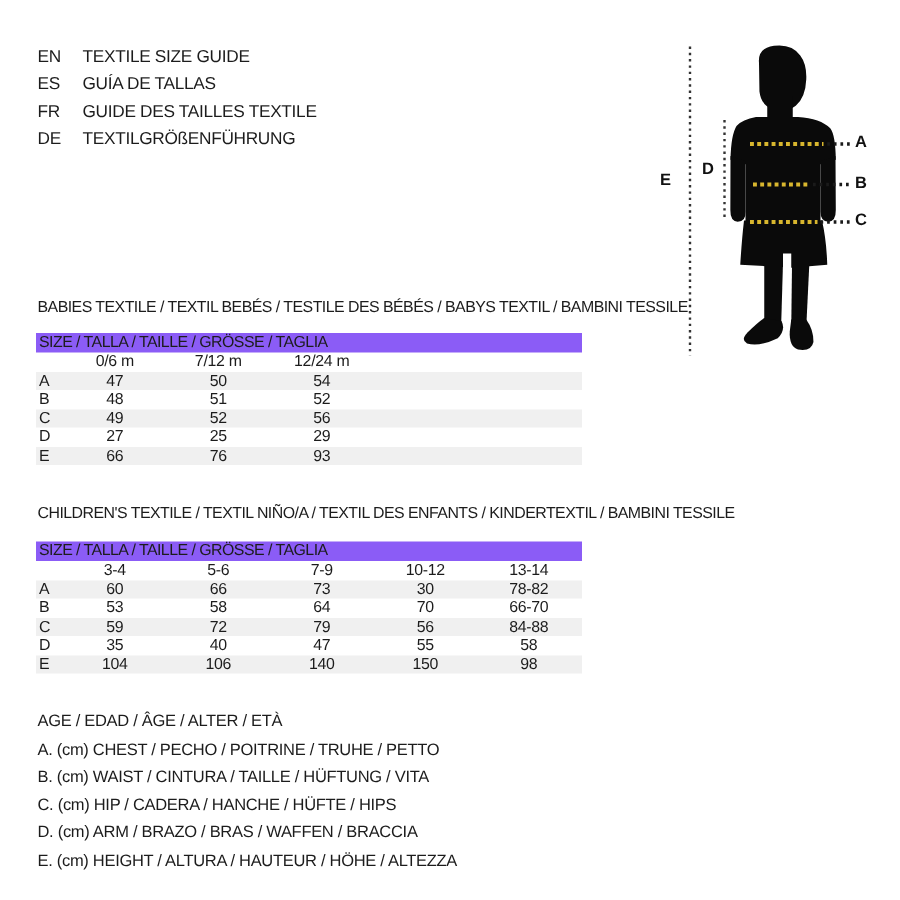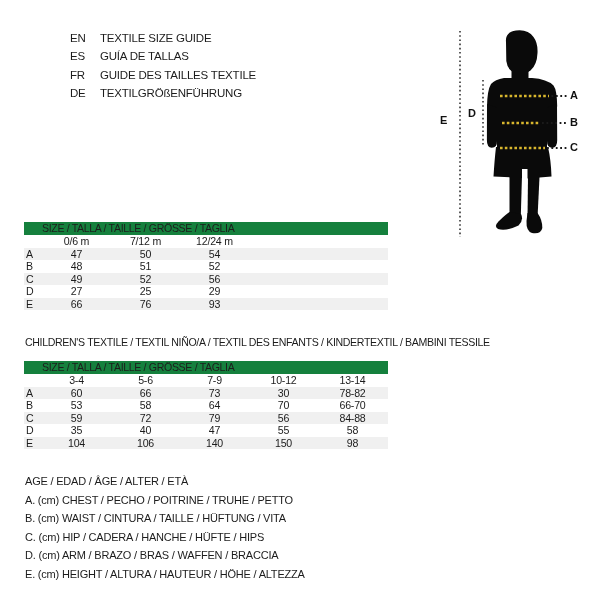--- a/index.html
+++ b/index.html
@@ -2,21 +2,21 @@
 <html><head>
 <meta charset="utf-8">
 <style>
   html,body { margin:0; padding:0; background:#ffffff; }
   .page {
     position:relative; width:600px; height:600px; background:#ffffff;
     font-family:"Liberation Sans", sans-serif; color:#1c1c1c; overflow:hidden;
   }
 
   
-  .langs { position:absolute; left:25px; top:29px; font-size:11.5px; line-height:18.35px; letter-spacing:-0.2px;margin-left:45px; }
+  .langs { position:absolute; left:25px; top:29px; font-size:11.5px; line-height:18.35px; letter-spacing:-0.2px; }
   .lang-row { display:flex; }
   .lang-code { width:30px; }
 
   
   .fig-svg { position:absolute; left:435px; top:25px; }
   .mlabel { position:absolute; font-size:11px; font-weight:bold; letter-spacing:0; color:#111; }
   .lab-a { left:570px; top:89px; }
   .lab-b { left:570px; top:116px; }
   .lab-c { left:570px; top:141px; }
   .lab-d { left:468px; top:107px; }
@@ -24,21 +24,21 @@
 
   
   .sec-title { position:absolute; left:25px; font-size:10.6px; letter-spacing:-0.35px; white-space:nowrap; }
   .babies-title { top:199px; }
   .children-title { top:336px; }
 
   
   .size-table { position:absolute; left:24px; width:364px; font-size:10.6px; letter-spacing:-0.2px; }
   .babies-table { top:222px; }
   .children-table { top:361px; }
-  .size-bar { background:#15803d; height:13px; line-height:13px; padding-left:18px; letter-spacing:-0.35px; }
+  .size-bar { background:#8b5cf6; height:13px; line-height:13px; padding-left:2px; letter-spacing:-0.35px; }
   .trow { display:flex; height:12.5px; line-height:12.5px;align-items:center; }
   .trow.alt { background:#f0f0f0; }
   .cl { width:16px; padding-left:2px; }
   .cc { width:69px; text-align:center; }
 
   
   .legend { position:absolute; left:25px; top:472px; font-size:11px; line-height:18.6px; letter-spacing:-0.2px; }
 </style>
 </head>
 <body>
@@ -91,20 +91,21 @@
 
     <line x1="500" y1="148" x2="545" y2="148" stroke="#d8b62e" stroke-width="2.6" stroke-dasharray="2.6 2.2"></line>
     <line x1="547" y1="148" x2="567" y2="148" stroke="#1a1a1a" stroke-width="2.2" stroke-dasharray="1.8 2.6"></line>
   </svg>
   <span class="mlabel lab-a">A</span>
   <span class="mlabel lab-b">B</span>
   <span class="mlabel lab-c">C</span>
   <span class="mlabel lab-d">D</span>
   <span class="mlabel lab-e">E</span>
 
+  <div class="sec-title babies-title">BABIES TEXTILE / TEXTIL BEBÉS / TESTILE DES BÉBÉS / BABYS TEXTIL / BAMBINI TESSILE</div>
   <div class="size-table babies-table">
     <div class="size-bar">SIZE / TALLA / TAILLE / GRÖSSE / TAGLIA</div>
     <div class="trow">
       <span class="cl"></span>
       <span class="cc">0/6 m</span>
       <span class="cc">7/12 m</span>
       <span class="cc">12/24 m</span>
       <span class="cc"></span>
       <span class="cc"></span>
     </div>

